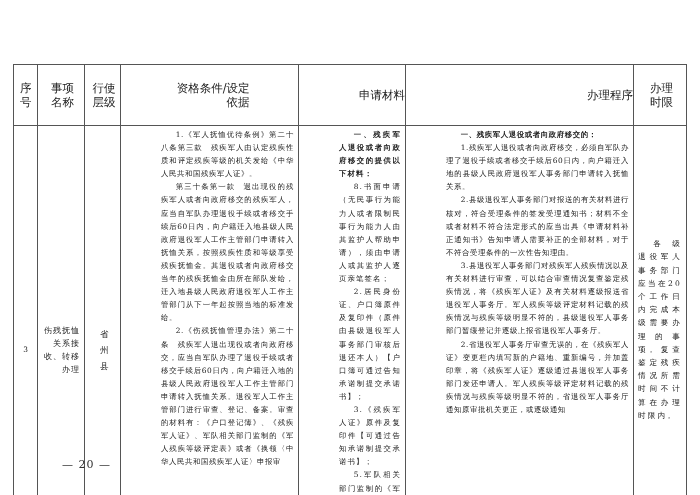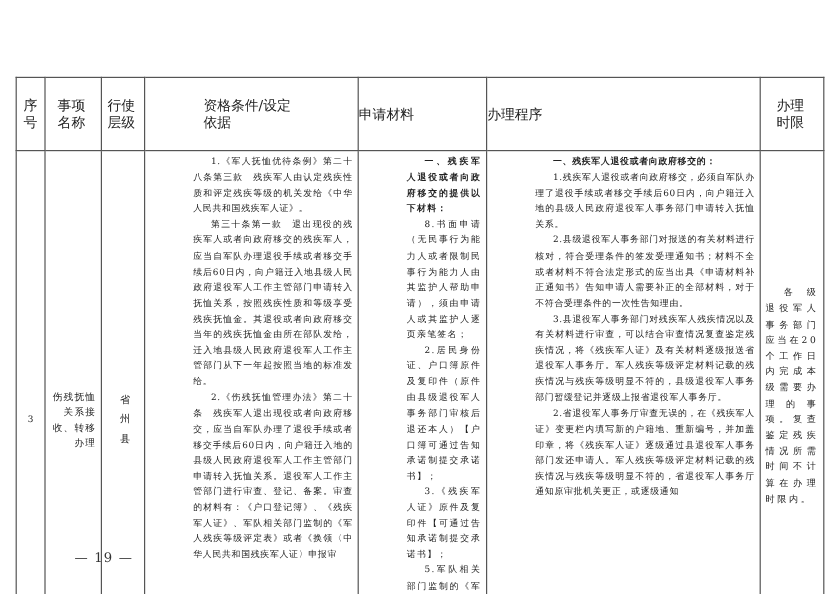--- a/index.html
+++ b/index.html
@@ -3,21 +3,21 @@
   <meta charset="utf-8">
   <style>
     html, body { margin: 0; padding: 0; background: #ffffff; }
     body { width: 700px; height: 495px; position: relative; overflow: hidden;
            font-family: "DejaVu Serif", "Liberation Serif", serif; color: #222; }
     .page { position: absolute; left: 0; top: 0; width: 700px; height: 495px; }
     table.main { position: absolute; left: 13px; top: 64px; border-collapse: collapse;
                  table-layout: fixed; width: 673px; }
     table.main th, table.main td { border: 1px solid #555; padding: 0; vertical-align: top; overflow: hidden; }
     table.main th { font-family: "DejaVu Sans", "Liberation Sans", sans-serif; font-weight: normal;
-                    font-size: 11.5px; line-height: 14px; text-align: left; vertical-align: middle;
+                    font-size: 11.5px; line-height: 14px; text-align: right; vertical-align: middle;
                     height: 36px; color: #222; }
     table.main td { height: 353px; font-size: 7.4px; line-height: 13.1px; }
     .c-center { text-align: center; vertical-align: middle !important; }
     .cell-inner { padding: 2px 4px 0 4px; text-align: justify; letter-spacing: 0.6px; margin-left: 36px; }
     .para { text-indent: 2em; margin: 0; }
     .bold { font-weight: bold; }
     .name-cell { padding: 0 4px; text-align: right; font-size: 8px; line-height: 13px; letter-spacing: 1px; }
     .level-cell { font-size: 8.5px; line-height: 16px; width: 12px; margin: 0 auto; text-align: right; }
     .seq-cell { font-size: 8px; }
     .time-cell { padding: 0 4px; font-size: 7.6px; line-height: 13.2px; letter-spacing: 2.2px; text-align: justify; }
@@ -93,14 +93,14 @@
             <p class="para">2.省退役军人事务厅审查无误的，在《残疾军人证》变更栏内填写新的户籍地、重新编号，并加盖印章，将《残疾军人证》逐级通过县退役军人事务部门发还申请人。军人残疾等级评定材料记载的残疾情况与残疾等级明显不符的，省退役军人事务厅通知原审批机关更正，或逐级通知</p>
           </div>
         </td>
         <td class="c-center">
           <div class="time-cell" style="text-indent:2em;margin-top:-40px;">各级退役军人事务部门应当在20个工作日内完成本级需要办理的事项。复查鉴定残疾情况所需时间不计算在办理时限内。</div>
         </td>
       </tr>
     </tbody>
   </table>
 
-  <div class="page-number">— 19 —</div>
+  <div class="page-number">— 20 —</div>
 </div>
 
 </body></html>

